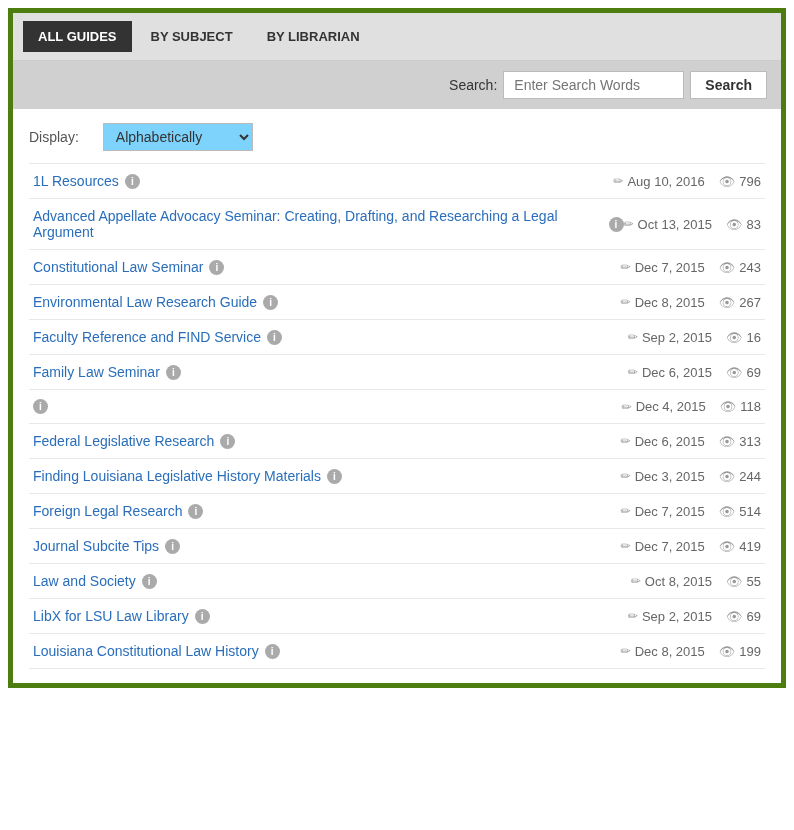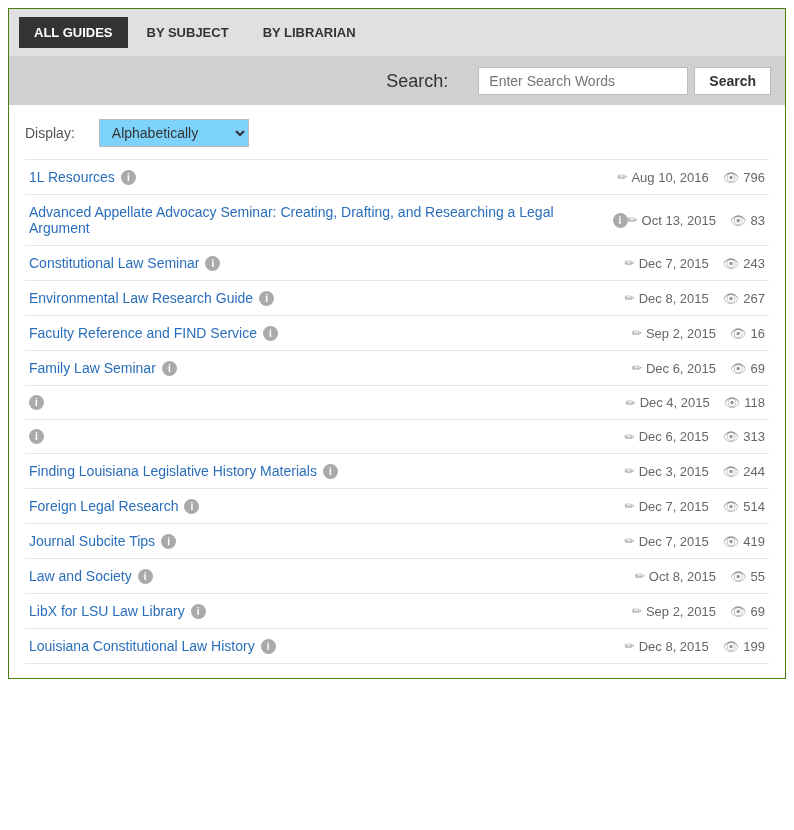--- a/index.html
+++ b/index.html
@@ -6,21 +6,21 @@
     body {
       font-family: Arial, Helvetica, sans-serif;
       font-size: 14px;
       background: #fff;
       color: #333;
       width: 794px;
       min-height: 830px;
     }
 
     .outer-border {
-      border: 1px solid #4d7c0f;
+      border: 5px solid #4d7c0f;
       margin: 8px;
       background: #fff;
     }
 
     
     .tab-bar {
       display: flex;
       align-items: center;
       background: #e0e0e0;
       border-bottom: 1px solid #ccc;
@@ -49,33 +49,32 @@
     .search-bar {
       background: #d0d0d0;
       padding: 10px 14px;
       display: flex;
       align-items: center;
       justify-content: flex-end;
       gap: 6px;
     }
 
     .search-label {
-      font-size: 18px;
+      font-size: 14px;
       color: #333;
       font-weight: normal;
     }
 
     .search-input {
       padding: 5px 10px;
       border: 1px solid #bbb;
       font-size: 14px;
-      width: 210px;
+      width: 181px;
       color: #999;
       background: #fff;
-      margin-left: 24px;
     }
 
     .search-button {
       padding: 5px 14px;
       background: #fff;
       border: 1px solid #bbb;
       font-size: 14px;
       font-weight: bold;
       cursor: pointer;
       color: #333;
@@ -337,20 +336,21 @@
           Dec 4, 2015
         </span>
         <span class="guide-views">
           <span class="eye-icon">👁</span>
           118
         </span>
       </div>
     </li>
         <li class="guide-item">
       <div class="guide-left">
+        <a class="guide-link" href="#">Federal Legislative Research</a>
         <span class="info-icon" title="Info">i</span>
       </div>
       <div class="guide-right">
         <span class="guide-date">
           <span class="edit-icon">✏</span>
           Dec 6, 2015
         </span>
         <span class="guide-views">
           <span class="eye-icon">👁</span>
           313

